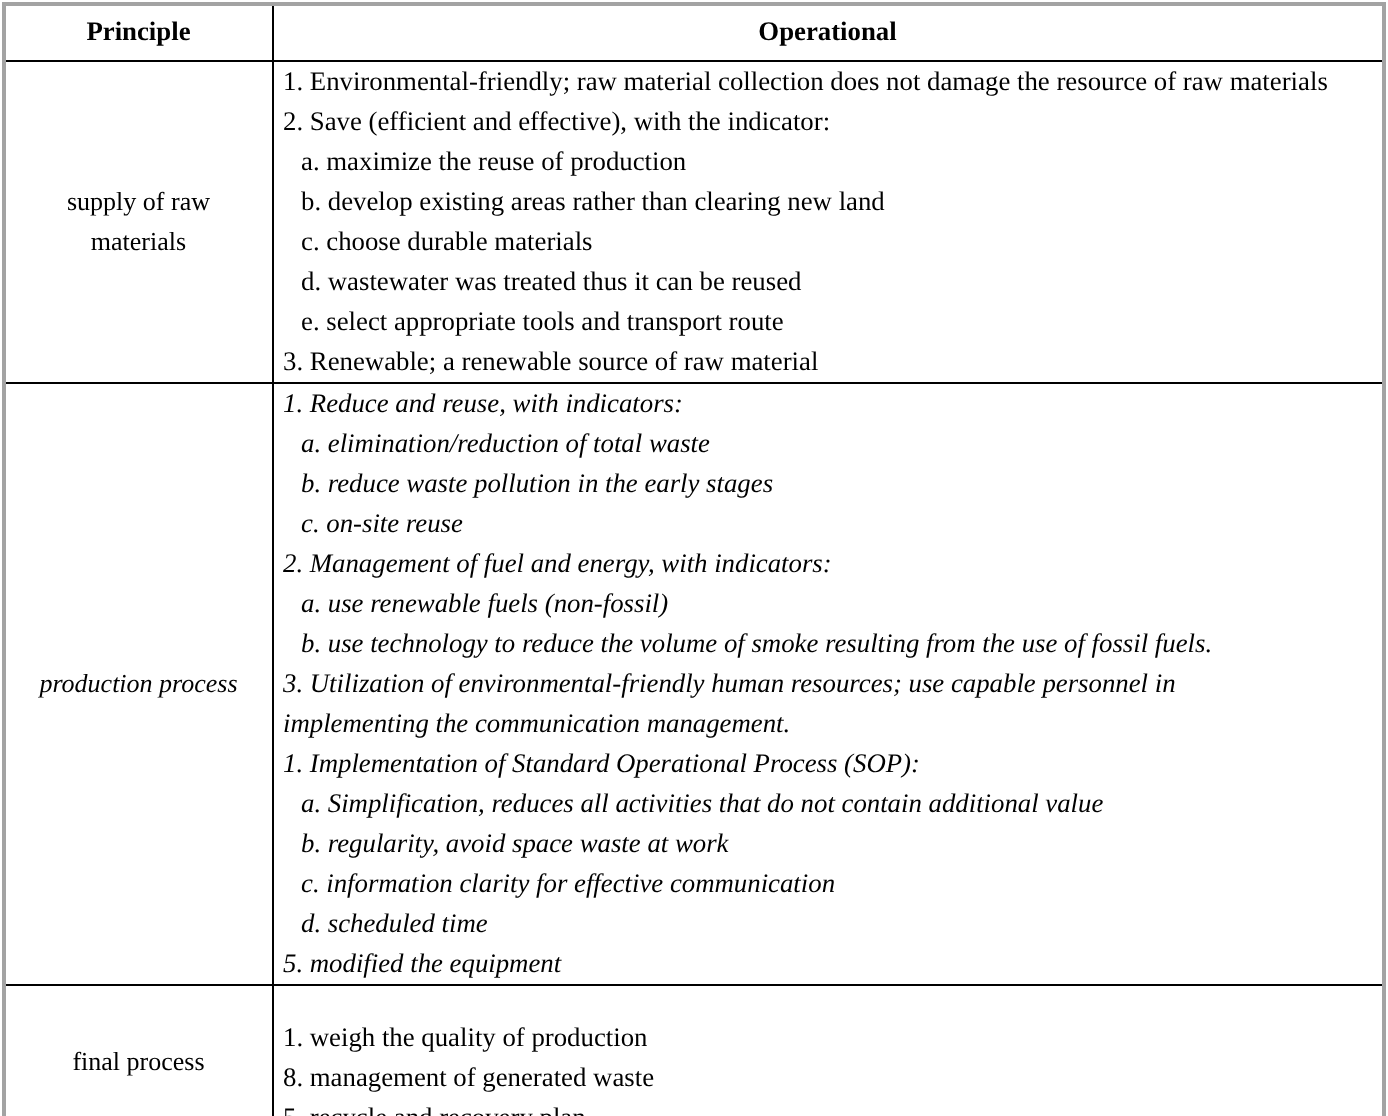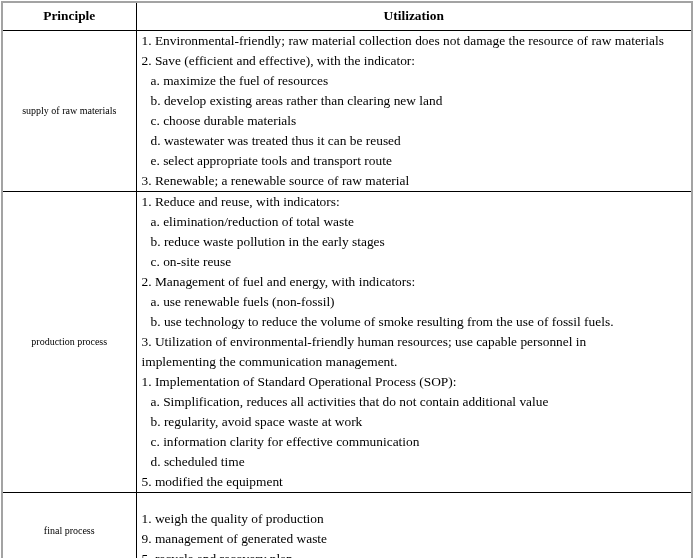--- a/index.html
+++ b/index.html
@@ -24,57 +24,57 @@
     height: 28px;
     font-size: 13.4px;
     font-weight: bold;
     text-align: center;
     vertical-align: middle;
   }
   th.col-principle { width: 134px; }
   td.principle-cell {
     text-align: center;
     vertical-align: middle;
-    font-size: 10px;
+    font-size: 13px;
     line-height: 20px;
     padding: 0 13px;
   }
   td.req-cell {
     vertical-align: top;
     font-size: 13.4px;
     padding: 0 2px 0 5px;
   }
   .line {
     line-height: 20px;
     white-space: nowrap;
   }
   .line.sub { padding-left: 9px; }
   tr.r-supply  td { height: 160px; }
-  tr.r-process td { height: 300px; }
+  tr.r-process td { height: 300px; font-style: italic; }
   tr.r-final   td { height: 62px; }
   tr.r-final .req-cell { padding-top: 16px; }
 </style>
 </head>
 <body>
 
 <div class="page">
   <table class="req-table">
     <thead>
       <tr>
         <th class="col-principle">Principle</th>
-        <th class="col-requirements">Utilization</th>
+        <th class="col-requirements">Operational</th>
       </tr>
     </thead>
     <tbody>
       <tr class="r-supply">
         <td class="principle-cell">supply of raw materials</td>
         <td class="req-cell">
           <div class="line">1. Environmental-friendly; raw material collection does not damage the resource of raw materials</div>
           <div class="line">2. Save (efficient and effective), with the indicator:</div>
-          <div class="line sub">a. maximize the fuel of resources</div>
+          <div class="line sub">a. maximize the reuse of production</div>
           <div class="line sub">b. develop existing areas rather than clearing new land</div>
           <div class="line sub">c. choose durable materials</div>
           <div class="line sub">d. wastewater was treated thus it can be reused</div>
           <div class="line sub">e. select appropriate tools and transport route</div>
           <div class="line">3. Renewable; a renewable source of raw material</div>
         </td>
       </tr>
       <tr class="r-process">
         <td class="principle-cell">production process</td>
         <td class="req-cell">
@@ -92,19 +92,19 @@
           <div class="line sub">b. regularity, avoid space waste at work</div>
           <div class="line sub">c. information clarity for effective communication</div>
           <div class="line sub">d. scheduled time</div>
           <div class="line">5. modified the equipment</div>
         </td>
       </tr>
       <tr class="r-final">
         <td class="principle-cell">final process</td>
         <td class="req-cell">
           <div class="line">1. weigh the quality of production</div>
-          <div class="line">9. management of generated waste</div>
+          <div class="line">8. management of generated waste</div>
           <div class="line">5. recycle and recovery plan</div>
         </td>
       </tr>
     </tbody>
   </table>
 </div>
 
 </body></html>

